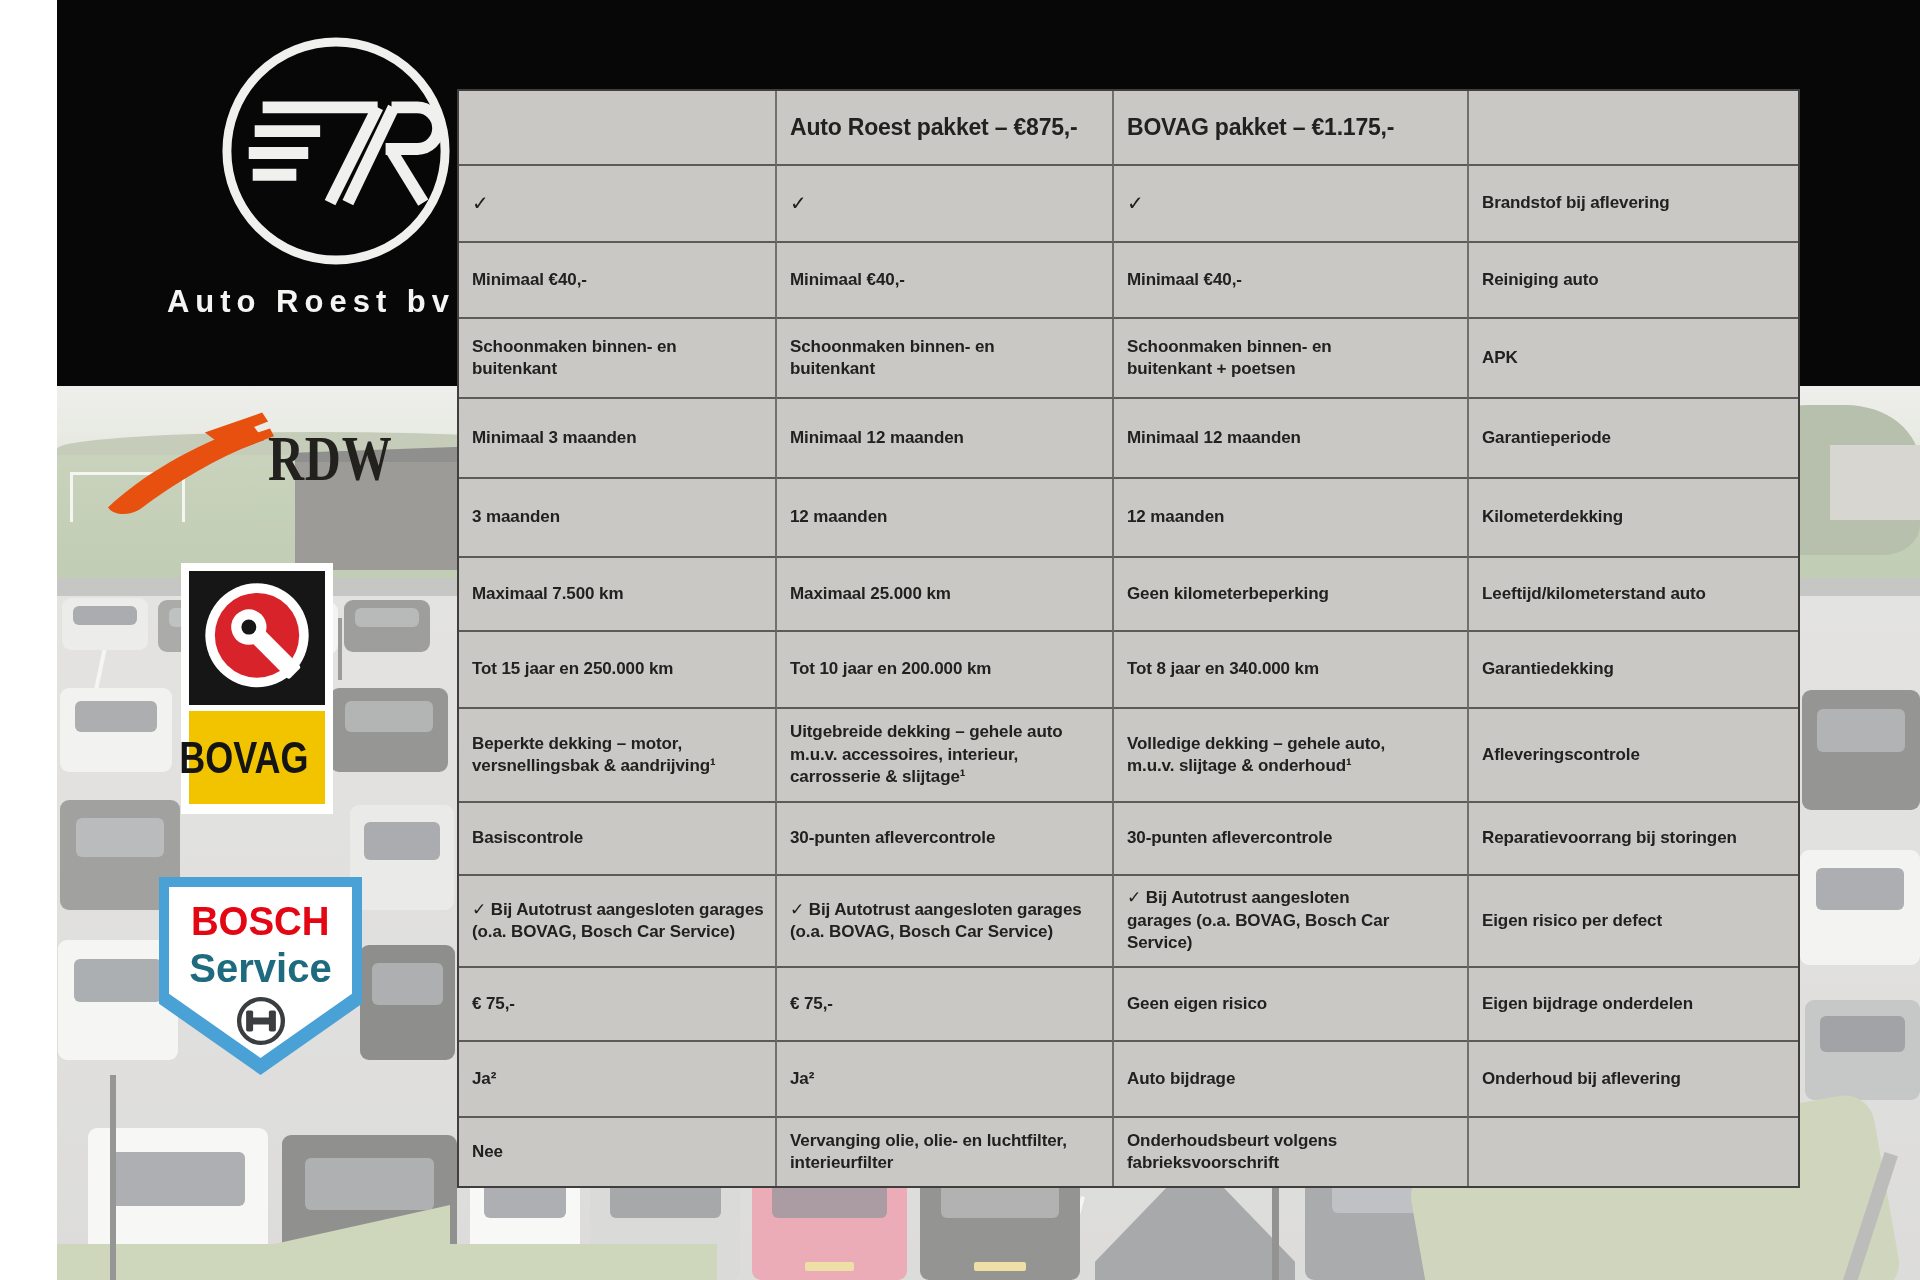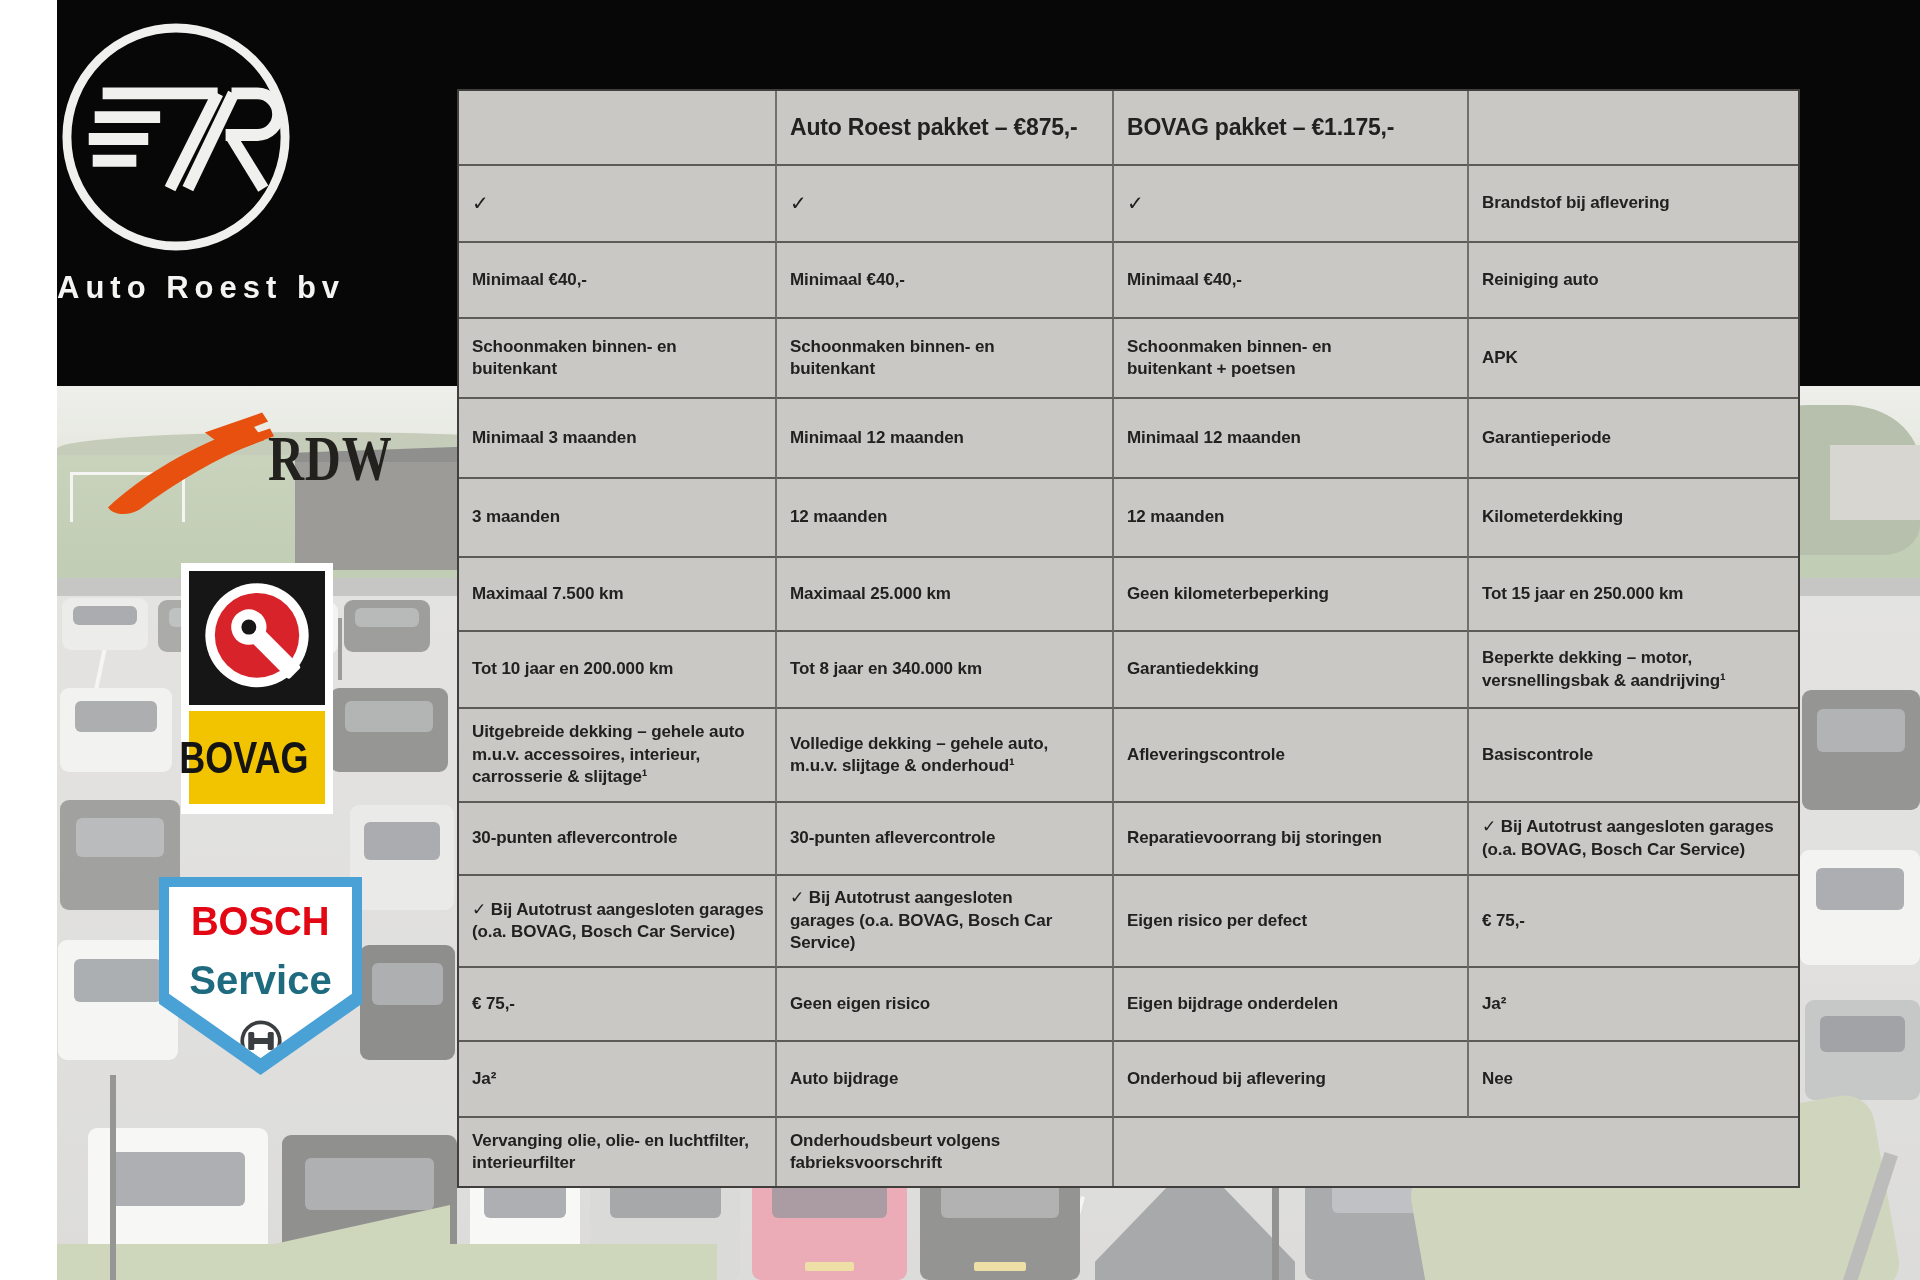--- a/index.html
+++ b/index.html
@@ -17,37 +17,37 @@
   .car::after { content:''; position:absolute; left:13%; right:13%; top:16%; height:36%;
                 border-radius:6px; background:rgba(44,50,58,.75); }
   .car.dk::after { background:rgba(200,206,212,.38); }
   .car.pl::before { content:''; position:absolute; left:34%; right:34%; bottom:7%; height:9px;
                     background:#dcc04e; border-radius:2px; }
   .lane { position:absolute; width:4px; background:#edeee8; }
   
   .band { position:absolute; left:57px; top:0; width:1863px; height:386px; background:#070707; z-index:2; }
   .white-margin { position:absolute; left:0; top:0; width:57px; height:1280px; background:#ffffff; z-index:5; }
   .logo-box { position:absolute; left:57px; top:0; width:398px; height:386px; z-index:3;
-              display:flex; flex-direction:column; align-items:flex-start; padding-top:18px; }
+              display:flex; flex-direction:column; align-items:flex-end; padding-top:32px; }
   .logo-text { margin-top:14px; color:#f4f4f2; font-size:31px; font-weight:700; letter-spacing:6px; white-space:nowrap; }
   
   .rdw-wing { position:absolute; left:106px; top:410px; width:168px; height:110px; z-index:3; }
   .rdw-text { position:absolute; left:268px; top:422px; z-index:3; color:#23211e;
               font-family:"Liberation Serif","DejaVu Serif",serif; font-size:64px; font-weight:700;
               transform:scaleX(.78); transform-origin:left top; letter-spacing:1px; }
   .bovag { position:absolute; left:181px; top:563px; width:152px; height:251px; background:#ffffff; z-index:3; }
   .bovag-black { position:absolute; left:8px; top:8px; right:8px; height:134px; background:#161616; }
   .bovag-yellow { position:absolute; left:8px; top:148px; right:8px; bottom:10px; background:#f2c400;
                   display:flex; align-items:center; justify-content:flex-end; }
   .bovag-yellow span { font-weight:800; font-size:45px; color:#141414; transform:scaleX(.8); letter-spacing:0; }
   .bosch { position:absolute; left:159px; top:877px; width:203px; height:198px; z-index:3;
            background:#49a1d6; clip-path:polygon(0 0,100% 0,100% 64%,50% 100%,0 64%); }
   .bosch-inner { position:absolute; left:10px; right:10px; top:10px; height:178px; background:#ffffff;
                  clip-path:polygon(0 0,100% 0,100% 60%,50% 96%,0 60%);
-                 display:flex; flex-direction:column; align-items:center;gap:12px; }
+                 display:flex; flex-direction:column; align-items:center; }
   .bosch-line1 { margin-top:12px; font-size:40px; font-weight:800; color:#e30613; transform:scaleX(.96); }
   .bosch-line2 { margin-top:2px; font-size:40px; font-weight:700; color:#1e6b80; }
   
   .pkg-table { position:absolute; left:457px; top:89px; width:1343px; height:1099px; z-index:4;
                background:#c9c8c5; border:2px solid #403f3d;
                display:grid;
                grid-template-columns:318px 337px 355px 329px;
                grid-template-rows:75px 77px 76px 80px 80px 79px 74px 77px 94px 73px 92px 74px 76px 68px; }
   .cell { display:flex; align-items:center; padding:6px 10px 6px 13px;
           border-right:2px solid #71706d; border-bottom:2px solid #5c5b58;
@@ -200,20 +200,21 @@
       <div class="cell value">Minimaal 12 maanden</div>
       <div class="cell value">Minimaal 12 maanden</div>
       <div class="cell label">Garantieperiode</div>
       <div class="cell value">3 maanden</div>
       <div class="cell value">12 maanden</div>
       <div class="cell value">12 maanden</div>
       <div class="cell label">Kilometerdekking</div>
       <div class="cell value">Maximaal 7.500 km</div>
       <div class="cell value">Maximaal 25.000 km</div>
       <div class="cell value">Geen kilometerbeperking</div>
+      <div class="cell label">Leeftijd/kilometerstand auto</div>
       <div class="cell value">Tot 15 jaar en 250.000 km</div>
       <div class="cell value">Tot 10 jaar en 200.000 km</div>
       <div class="cell value">Tot 8 jaar en 340.000 km</div>
       <div class="cell label">Garantiedekking</div>
       <div class="cell value">Beperkte dekking – motor,
 versnellingsbak &amp; aandrijving¹</div>
       <div class="cell value">Uitgebreide dekking – gehele auto
 m.u.v. accessoires, interieur,
 carrosserie &amp; slijtage¹</div>
       <div class="cell value">Volledige dekking – gehele auto,

